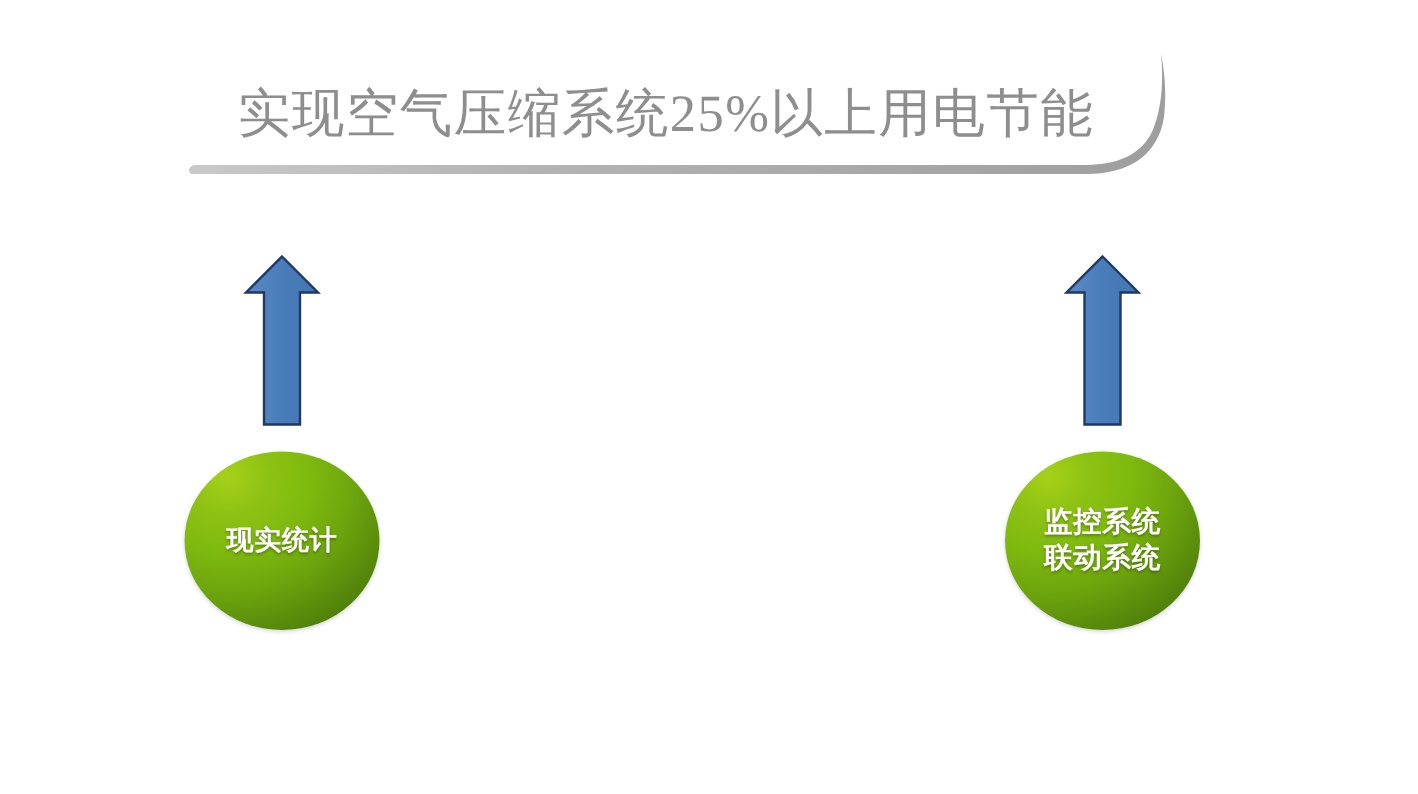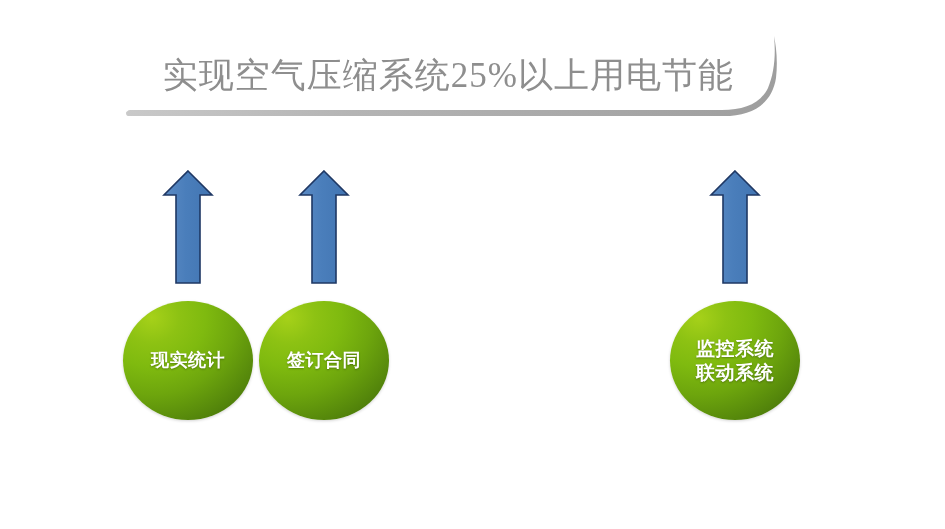--- a/index.html
+++ b/index.html
@@ -40,21 +40,21 @@
     left: 30px;
     top: 14px;
     width: 580px;
     height: 56px;
     line-height: 56px;
     font-family: "Liberation Serif", "DejaVu Serif", serif;
     font-size: 35px;
     letter-spacing: 1px;
     color: #8e8e8e;
     white-space: nowrap;
-    text-align: right;
+    text-align: center;
     text-shadow: 0.5px 0.5px 0 rgba(255,255,255,0.85);
   }
 
   
   #flow-row {
     position: absolute;
     left: 0;
     top: 0;
     width: 945px;
     height: 529px;
@@ -150,35 +150,20 @@
             <stop offset="100%" stop-color="#4275b2"></stop>
           </linearGradient>
         </defs>
         <polygon points="26,3 50,27 38,27 38,115 14,115 14,27 2,27" fill="url(#arrGrad1)" stroke="#1f3864" stroke-width="1.6" stroke-linejoin="miter"></polygon>
       </svg>
       <div class="step-circle">
         <span class="step-label">现实统计</span>
       </div>
     </div>
 
-    <div class="flow-step" style="left:256px;">
-      <svg class="step-arrow" viewBox="0 0 52 118">
-        <defs>
-          <linearGradient id="arrGrad2" x1="0" y1="0" x2="1" y2="0">
-            <stop offset="0%" stop-color="#5c8bc4"></stop>
-            <stop offset="45%" stop-color="#4a7ebb"></stop>
-            <stop offset="100%" stop-color="#4275b2"></stop>
-          </linearGradient>
-        </defs>
-        <polygon points="26,3 50,27 38,27 38,115 14,115 14,27 2,27" fill="url(#arrGrad2)" stroke="#1f3864" stroke-width="1.6" stroke-linejoin="miter"></polygon>
-      </svg>
-      <div class="step-circle">
-        <span class="step-label">签订合同</span>
-      </div>
-    </div>
 
 
 
     <div class="flow-step" style="left:667px;">
       <svg class="step-arrow" viewBox="0 0 52 118">
         <defs>
           <linearGradient id="arrGrad5" x1="0" y1="0" x2="1" y2="0">
             <stop offset="0%" stop-color="#5c8bc4"></stop>
             <stop offset="45%" stop-color="#4a7ebb"></stop>
             <stop offset="100%" stop-color="#4275b2"></stop>

